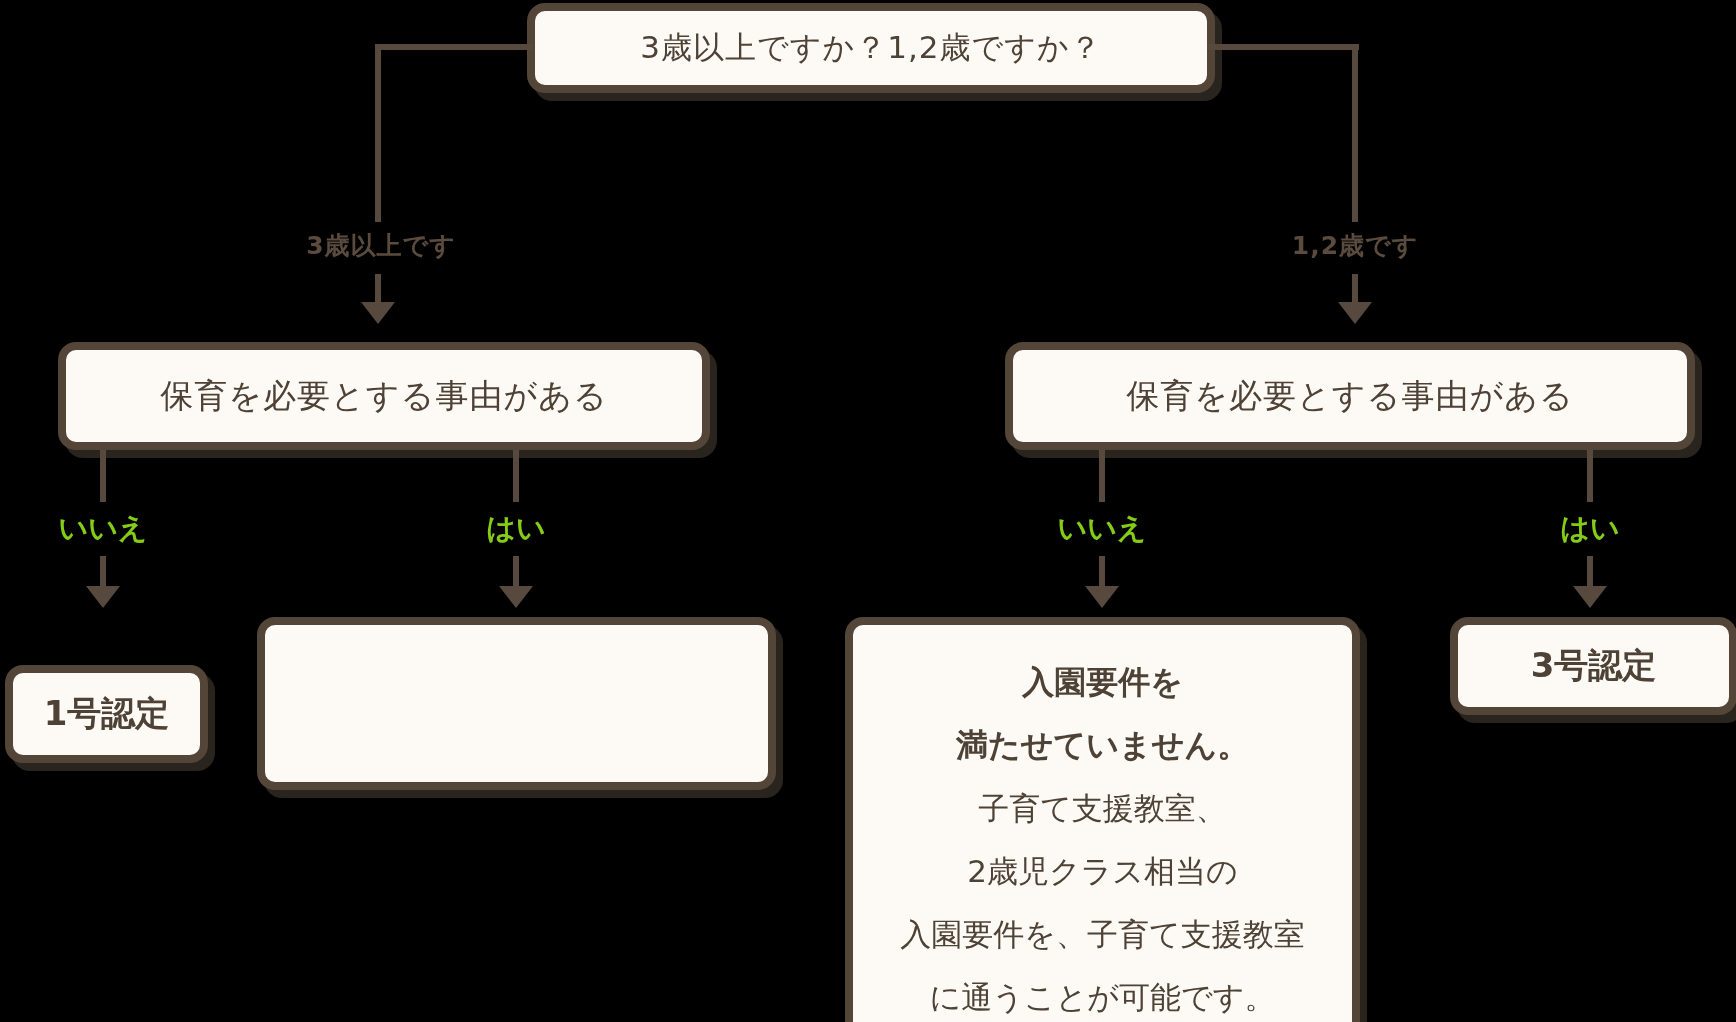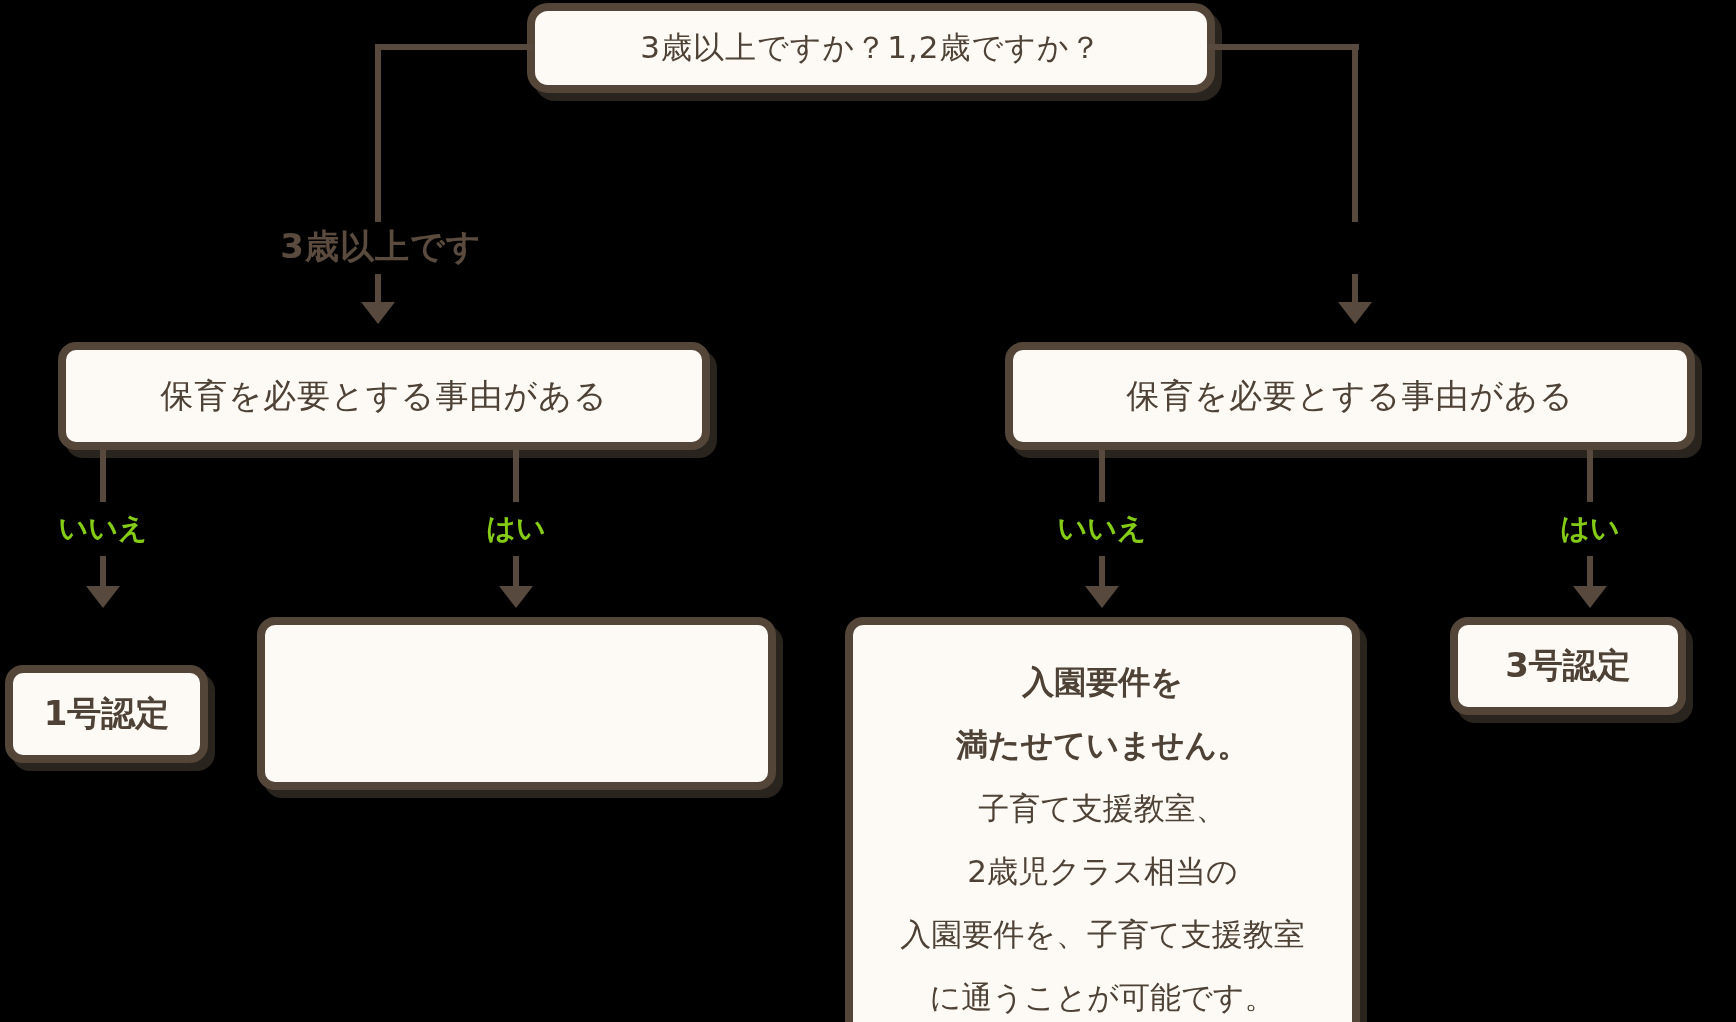--- a/index.html
+++ b/index.html
@@ -30,21 +30,21 @@
   .arrowhead{
     position:absolute;width:0;height:0;
     border-left:17px solid transparent;
     border-right:17px solid transparent;
     border-top:22px solid #57493d;
   }
   .branch-label{
     position:absolute;
     color:#5a4b3e;
     font-weight:700;
-    font-size:34px;
+    font-size:25px;
     text-align:center;
     width:300px;
     line-height:44px;
     letter-spacing:1px;
   }
   .small-label{
     position:absolute;
     color:#84cc16;
     font-weight:700;
     font-size:29px;
@@ -57,31 +57,32 @@
   .two-line{line-height:62px;}
   .two-line .l1{font-weight:700;font-size:34px;}
   .two-line .l2{font-size:31px;}
   .two-line .l2 b{font-weight:700;font-size:32px;}
 </style>
 </head>
 <body>
 
 <div id="stage">
 
-  <div class="box" style="left:527px;top:3px;width:688px;height:90px;border-radius:21px;">
+  <div class="box" style="left:527px;top:3px;width:688px;height:90px;">
     <div class="q-text">3歳以上ですか？1,2歳ですか？</div>
   </div>
 
   <div class="line" style="left:375px;top:44px;width:158px;height:6px;"></div>
   <div class="line" style="left:375px;top:44px;width:6px;height:178px;"></div>
 
   <div class="line" style="left:1207px;top:44px;width:152px;height:6px;"></div>
   <div class="line" style="left:1352px;top:44px;width:6px;height:178px;"></div>
 
   <div class="branch-label" style="left:231px;top:224px;">3歳以上です</div>
+  <div class="branch-label" style="left:1205px;top:224px;">1,2歳です</div>
 
   <div class="line" style="left:375px;top:274px;width:6px;height:28px;"></div>
   <div class="arrowhead" style="left:361px;top:302px;"></div>
 
   <div class="line" style="left:1352px;top:274px;width:6px;height:28px;"></div>
   <div class="arrowhead" style="left:1338px;top:302px;"></div>
 
   <div class="box" style="left:58px;top:342px;width:652px;height:108px;">
     <div class="q-text" style="font-size:33px;">保育を必要とする事由がある</div>
   </div>
@@ -121,17 +122,17 @@
 
   <div class="box multi-line" style="left:845px;top:617px;width:515px;height:445px;">
     <div class="bold">入園要件を</div>
     <div class="bold">満たせていません。</div>
     <div>子育て支援教室、</div>
     <div>2歳児クラス相当の</div>
     <div>入園要件を、子育て支援教室</div>
     <div>に通うことが可能です。</div>
   </div>
 
-  <div class="box" style="left:1450px;top:617px;width:236px;height:98px;">
+  <div class="box" style="left:1450px;top:617px;width:287px;height:98px;">
     <div class="result-bold">3号認定</div>
   </div>
 
 </div>
 
 </body></html>

